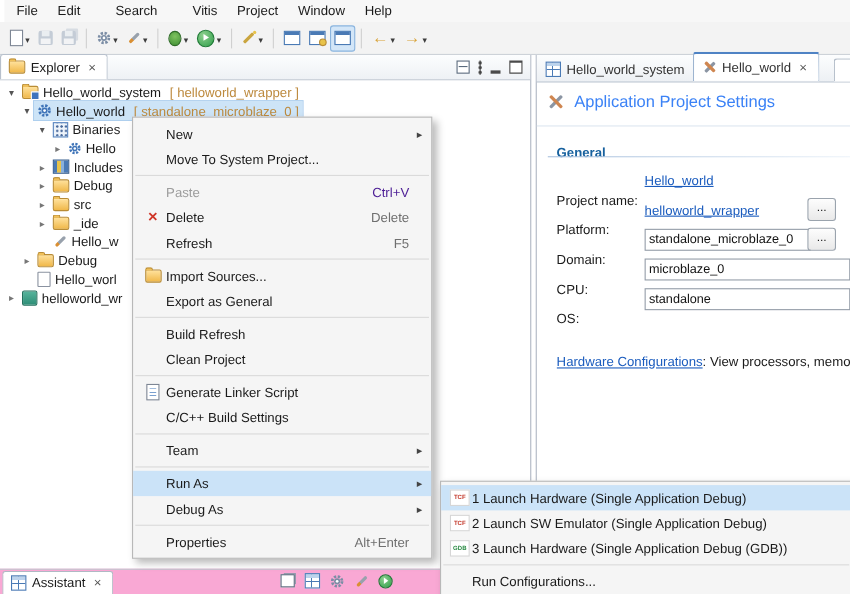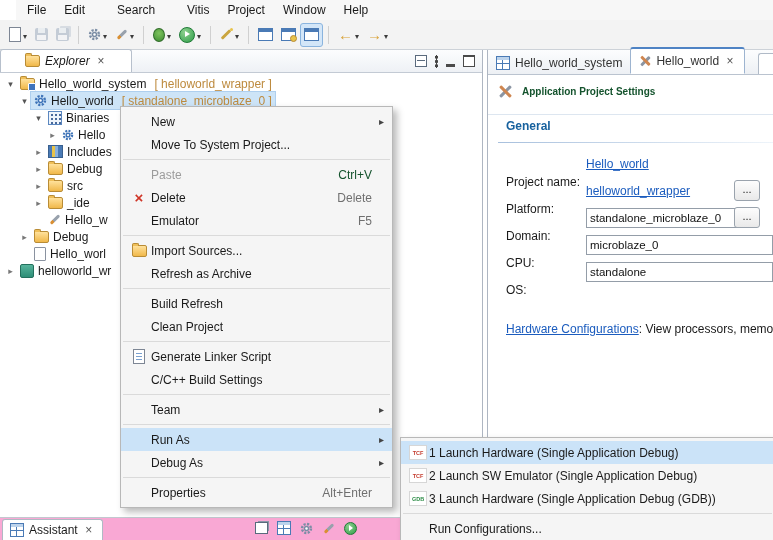--- a/index.html
+++ b/index.html
@@ -1,19 +1,19 @@
 <!DOCTYPE html>
 <html><head>
 <meta charset="utf-8">
 <style>
   html,body{margin:0;padding:0;background:#fff;}
   .app{position:relative;width:773px;height:540px;overflow:hidden;background:#fff;
        font-family:"Liberation Sans",sans-serif;font-size:12px;color:#1a1a1a;cursor:default;}
   
-  .menubar{position:absolute;top:0;left:16px;right:0;height:20px;background:#f7f7f7;display:flex;align-items:center;padding-left:2px;}
+  .menubar{position:absolute;top:0;left:4px;right:0;height:20px;background:#f7f7f7;display:flex;align-items:center;padding-left:2px;}
   .menubar .m{padding:2px 9px;}
   .menubar .m.gap{margin-left:14px;}
   
   .toolbar{position:absolute;top:20px;left:0;right:0;height:29px;background:#f3f3f3;border-bottom:1px solid #cdd2d8;display:flex;align-items:center;padding:0 5px;}
   .tbtn{display:flex;align-items:center;height:22px;padding:0 3px;border:1px solid transparent;border-radius:3px;}
   .tbtn.pressed{background:#d3e6f8;border:1px solid #8ab4de;}
   .tsep{width:1px;height:18px;background:#d0d0d0;margin:0 5px;}
   .chev::before{content:"▾";font-size:8px;color:#3c3c3c;margin-left:2px;}
   .dis-ic{opacity:.4;}
   
@@ -56,21 +56,21 @@
   .i-arrow-r::before{content:"→";color:#d9a43b;font-weight:bold;font-size:15px;line-height:1;}
   .i-delx::before{content:"×";color:#cf3527;font-weight:700;font-size:15px;line-height:1;}
   .i-tcf,.i-gdb{width:16px;height:13px;border:1px solid #d6d6d6;background:#fff;display:flex;align-items:center;justify-content:center;}
   .i-tcf::before{content:"TCF";font-size:5.5px;font-weight:700;color:#c43c2e;}
   .i-gdb::before{content:"GDB";font-size:5.5px;font-weight:700;color:#2c8c46;}
   .xbtn{width:12px;text-align:center;}
   .xbtn::before{content:"×";color:#555;font-size:12px;line-height:1;}
   
   .explorer{position:absolute;top:50px;left:0;width:482px;bottom:22px;background:#fff;border-right:1px solid #aeb6c2;}
   .ptabbar{position:absolute;top:0;left:0;right:0;height:22px;background:linear-gradient(#fcfdfe,#eef1f5);border-bottom:1px solid #c3cad4;display:flex;align-items:flex-end;}
-  .ptab{display:flex;align-items:center;gap:5px;height:22px;padding:0 24px;background:#fff;border:1px solid #b7c0cc;border-bottom:none;border-radius:3px 3px 0 0;font-style:italic;}
+  .ptab{display:flex;align-items:center;gap:5px;height:22px;padding:0 7px;background:#fff;border:1px solid #b7c0cc;border-bottom:none;border-radius:3px 3px 0 0;}
   .phicons{margin-left:auto;display:flex;align-items:center;gap:8px;padding-right:7px;height:22px;}
   .h-collapse{width:10px;height:10px;border:1px solid #5a6a7d;position:relative;background:#fff;}
   .h-collapse::before{content:"";position:absolute;left:1px;right:1px;top:4px;height:1px;background:#5a6a7d;}
   .h-dots{width:3px;height:13px;background-image:radial-gradient(#444 1.2px,transparent 1.4px);background-size:3px 4.3px;background-repeat:repeat-y;background-position:center;}
   .h-min{width:9px;height:3px;background:#4a4a4a;margin-top:8px;}
   .h-max{width:10px;height:9px;border:1px solid #4a4a4a;border-top-width:2px;background:#fff;}
   .tree{position:absolute;top:22px;left:0;right:0;bottom:0;padding-top:3px;}
   .trow{height:17px;display:flex;align-items:center;white-space:nowrap;}
   .d0{padding-left:4px}.d1{padding-left:18px}.d2{padding-left:32px}.d3{padding-left:46px}
   .exp{width:13px;flex:0 0 13px;font-size:9px;color:#555;text-align:center;}
@@ -79,23 +79,23 @@
   .rowbody{display:flex;align-items:center;gap:4px;padding:0 3px;height:17px;}
   .trow.sel .rowbody{background:#cde4f7;outline:1px solid #aecfee;}
   .deco{color:#bd8a3e;margin-left:4px;}
   
   .editor{position:absolute;top:50px;left:487px;right:0;bottom:22px;background:#fff;border-left:1px solid #aeb6c2;}
   .etabbar{position:absolute;top:0;left:0;right:0;height:24px;background:linear-gradient(#fcfdfe,#edf0f4);border-bottom:1px solid #bac3cf;display:flex;align-items:flex-end;}
   .etab{display:flex;align-items:center;gap:5px;height:22px;padding:0 8px;color:#333;white-space:nowrap;}
   .etab.active{background:#fff;border:1px solid #9db4d0;border-bottom-color:#fff;border-top:2px solid #4f83c4;border-radius:3px 3px 0 0;height:24px;}
   .sliver{margin-left:auto;width:14px;height:20px;background:#fff;border:1px solid #b0bac7;border-right:none;border-bottom:none;border-radius:3px 0 0 0;align-self:flex-end;}
   .heading{position:absolute;top:34px;left:10px;display:flex;align-items:center;gap:9px;}
-  .htitle{font-size:10px;font-weight:bold;color:#14532d;}
+  .htitle{font-size:15px;font-weight:normal;color:#3b82f6;}
   .hr1{position:absolute;top:64px;left:0;right:0;height:1px;background:#dde6f0;}
-  .section{position:absolute;top:69px;left:18px;font-weight:bold;color:#17619e;}
+  .section{position:absolute;top:82px;left:18px;font-weight:bold;color:#17619e;}
   .hr2{position:absolute;top:92px;left:10px;right:0;height:1px;background:linear-gradient(to right,#a8c0dd,#eef4fa);}
   .form{position:absolute;top:100px;left:18px;right:0;}
   .frow{height:27px;display:flex;align-items:center;position:relative;}
   .flabel{width:80px;flex:0 0 80px;margin-top:36px;}
   .link{color:#1b5cbe;text-decoration:underline;}
   .inp{height:18px;border:1px solid #949da8;font-family:"Liberation Sans",sans-serif;font-size:11.5px;padding:0 3px;background:#fff;color:#111;}
   .w1{width:143px;} .w2{width:185px;}
   .browse{position:absolute;left:228px;width:24px;height:19px;border:1px solid #9aa3ad;background:linear-gradient(#fdfdfd,#e9e9e9);border-radius:3px;font-size:11px;text-align:center;line-height:17px;}
   .hwspec{position:absolute;top:272px;left:18px;right:0;white-space:nowrap;overflow:hidden;}
   
@@ -109,21 +109,21 @@
   .sub{left:400px;top:437px;width:373px;z-index:30;}
   .mi{height:23px;display:flex;align-items:center;padding:0 8px 0 6px;}
   .gut{width:24px;flex:0 0 24px;display:flex;justify-content:center;align-items:center;}
   .sub .gut{width:22px;flex-basis:22px;}
   .lbl{white-space:nowrap;}
   .sc{margin-left:auto;color:#6f6f6f;padding-right:12px;white-space:nowrap;}
   .arr{margin-left:auto;color:#444;font-size:10px;width:12px;text-align:right;}
   .arr::before{content:"▸";}
   .mi.hl{background:#cbe3f8;}
   .mi.dis{color:#9c9c9c;}
-  .mi.dis .sc{color:#14532d;}
+  .mi.dis .sc{color:#4c1d95;}
   .msep{height:1px;background:#dadada;margin:3px 2px;}
 </style>
 </head>
 <body>
 
 <div class="app">
 
   <div class="menubar">
     <span class="m">File</span>
     <span class="m">Edit</span>
@@ -391,33 +391,33 @@
       </div>
     <div class="mi">
         <span class="gut">
           <span class="i-delx"></span>
         </span>
         <span class="lbl">Delete</span>
         <span class="sc">Delete</span>
       </div>
     <div class="mi">
         <span class="gut"></span>
-        <span class="lbl">Emulator</span>
+        <span class="lbl">Refresh</span>
         <span class="sc">F5</span>
       </div>
     <div class="msep"></div>
     <div class="mi">
         <span class="gut">
           <span class="icn i-folder"></span>
         </span>
         <span class="lbl">Import Sources...</span>
       </div>
     <div class="mi">
         <span class="gut"></span>
-        <span class="lbl">Refresh as Archive</span>
+        <span class="lbl">Export as General</span>
       </div>
     <div class="msep"></div>
     <div class="mi">
         <span class="gut"></span>
         <span class="lbl">Build Refresh</span>
       </div>
     <div class="mi">
         <span class="gut"></span>
         <span class="lbl">Clean Project</span>
       </div>

